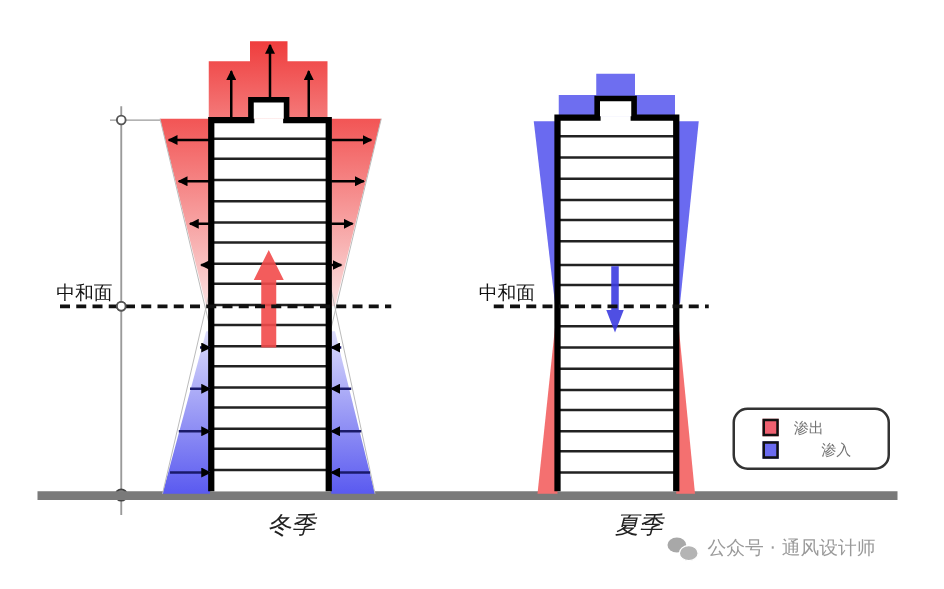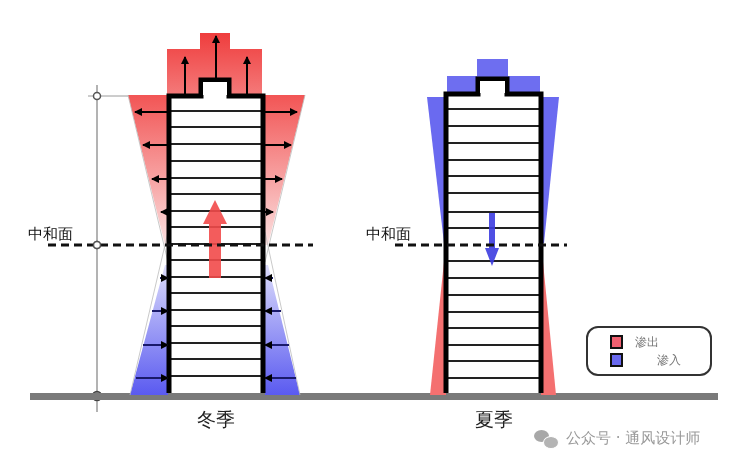--- a/index.html
+++ b/index.html
@@ -1,21 +1,21 @@
 <!DOCTYPE html>
 <html><head>
 <meta charset="utf-8">
 <style>
   html, body { margin: 0; padding: 0; background: #ffffff; }
   body { width: 755px; height: 471px; overflow: hidden; position: relative;
          font-family: "DejaVu Sans", "Liberation Sans", sans-serif; }
   #stage { position: absolute; left: 0; top: 0; width: 755px; height: 471px; }
-  .lbl { position: absolute; color: #111; white-space: nowrap; }
+  .lbl { position: absolute; color: #111; white-space: nowrap; margin-left: 17px; }
   .np-label { font-size: 15px; }
-  .season { font-size: 19px; font-family: "DejaVu Serif", "Liberation Serif", serif; color: #222; }
+  .season { font-size: 19px; font-family: "DejaVu Serif", "Liberation Serif", serif; color: #222; font-style: italic; }
   .legend { position: absolute; left: 586px; top: 326px; width: 126px; height: 50px;
             border: 2px solid #333; border-radius: 12px; background: #fff; box-sizing: border-box; }
   .legend-row { position: absolute; left: 22px; height: 16px; display: flex; align-items: center; }
   .swatch { width: 13px; height: 14px; border: 2px solid #111; box-sizing: border-box; }
   .legend-text { font-size: 12px; margin-left: 12px; color: #737373; }
   .watermark { position: absolute; left: 534px; top: 429px; font-size: 15px; color: #9a9a9a;
                display: flex; align-items: center; }
   .wm-icon { display: inline-block; width: 24px; height: 18px; position: relative; margin-right: 8px; }
   .wm-icon .b1 { position: absolute; left: 0; top: 0; width: 15px; height: 12px; border-radius: 50%; background: #a8a8a8; }
   .wm-icon .b2 { position: absolute; left: 9px; top: 6px; width: 14px; height: 11px; border-radius: 50%; background: #b4b4b4; border: 1px solid #fff; }

